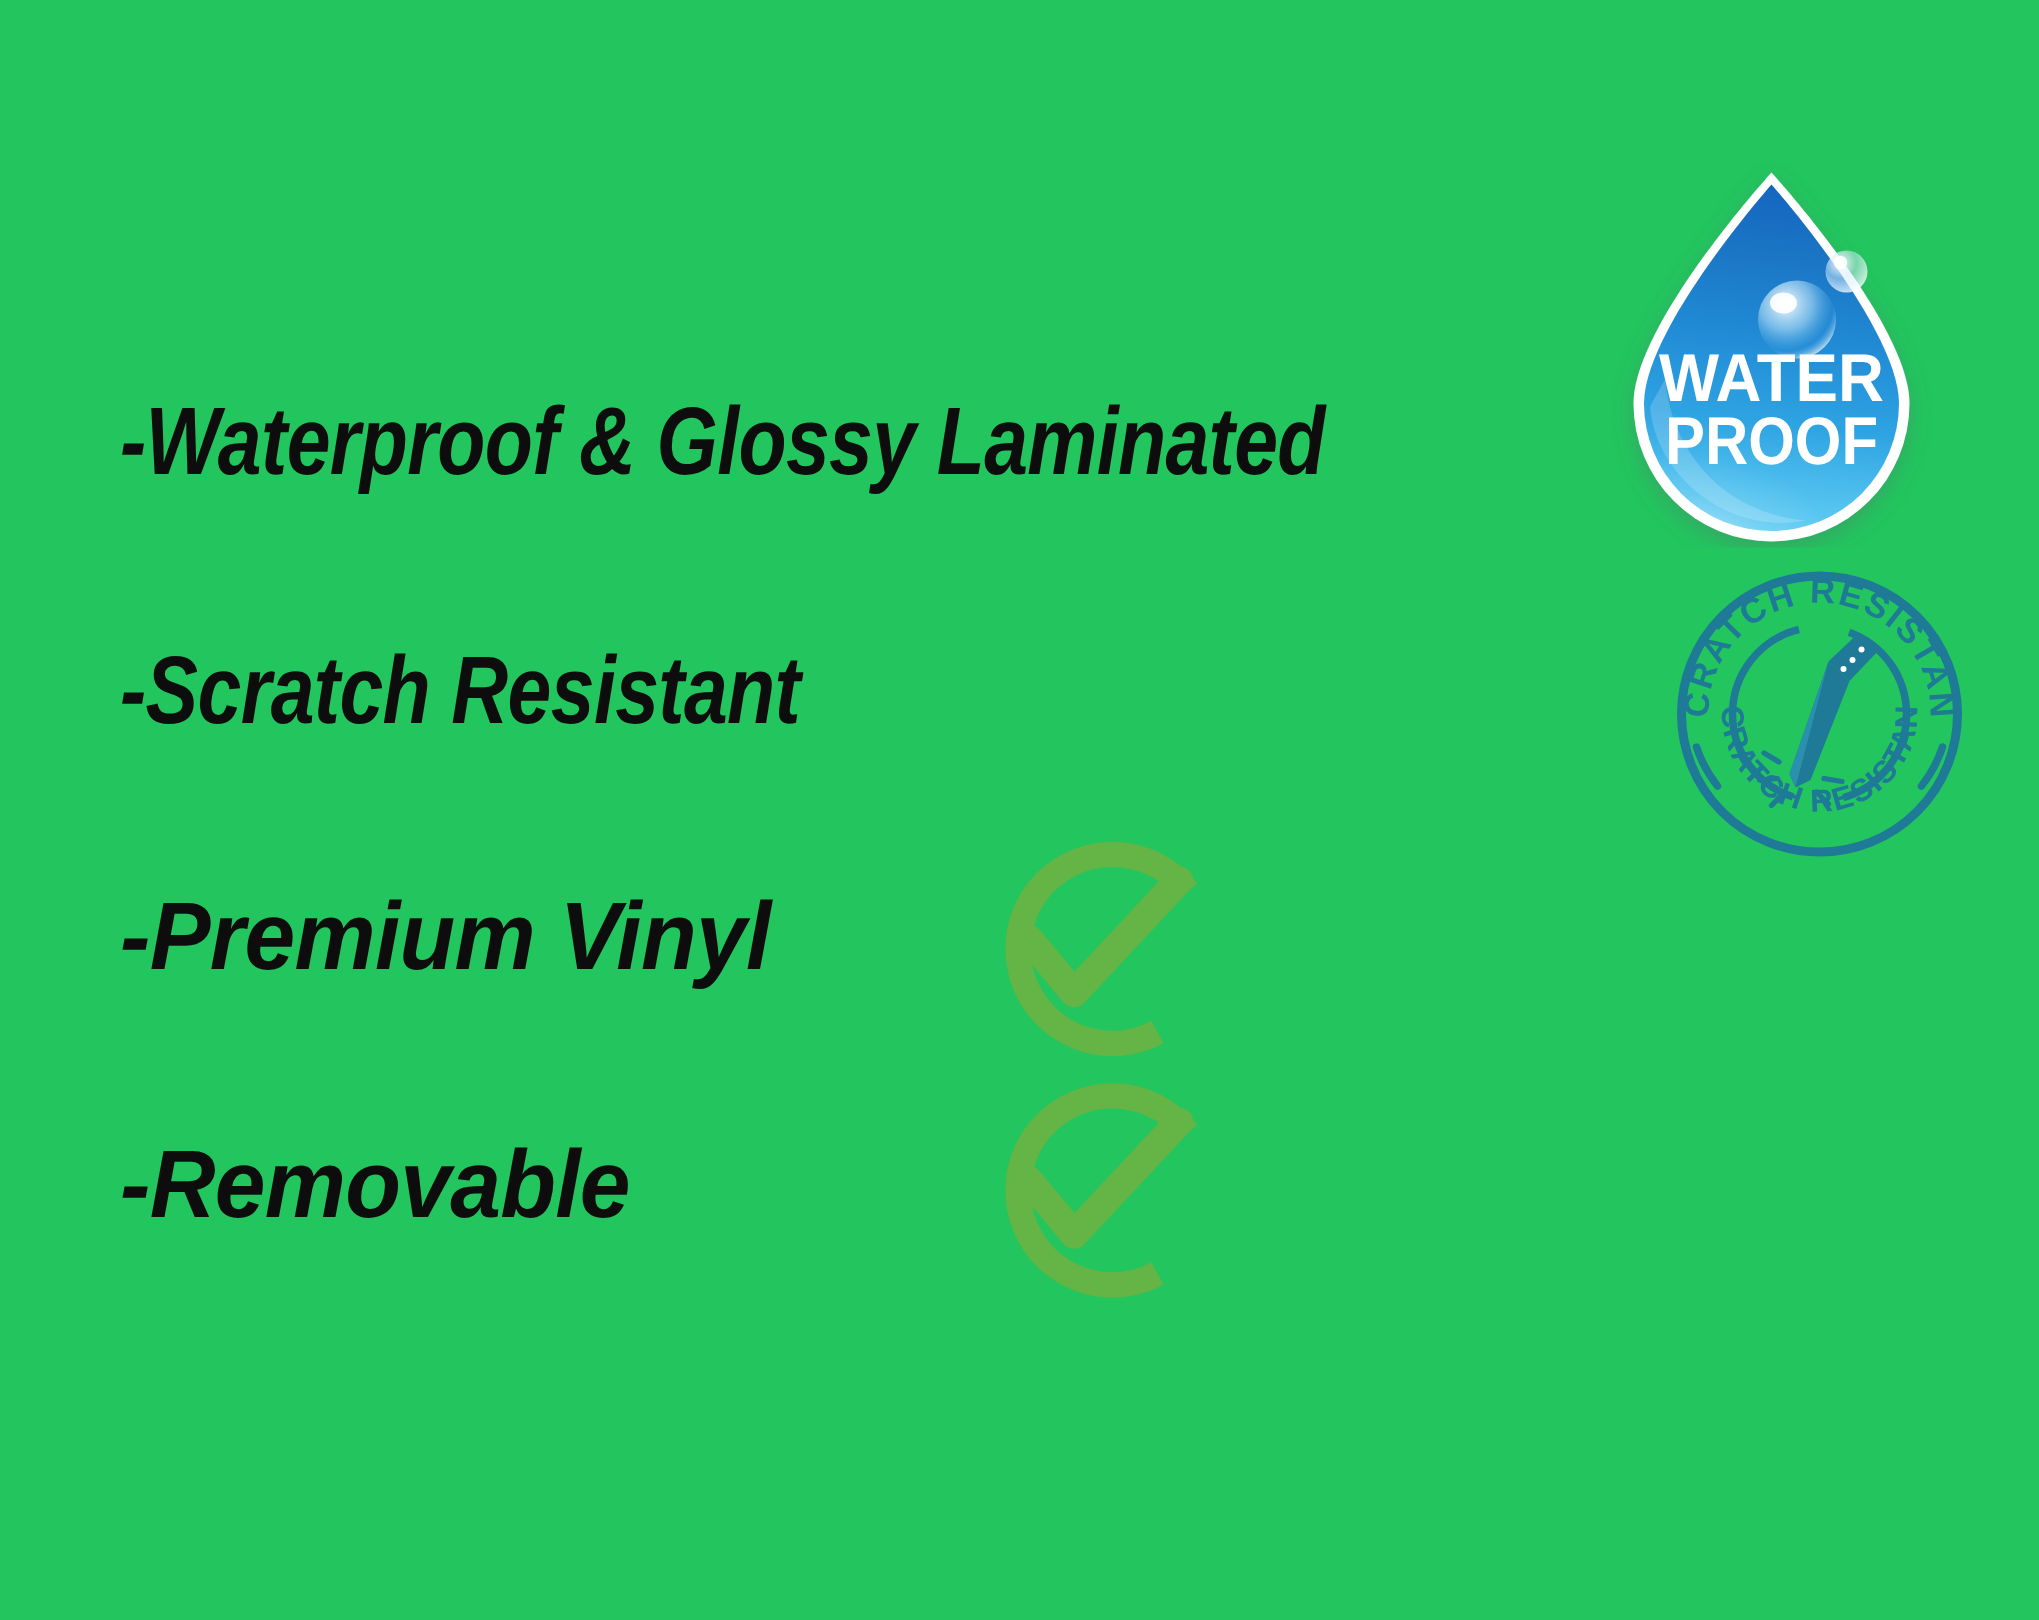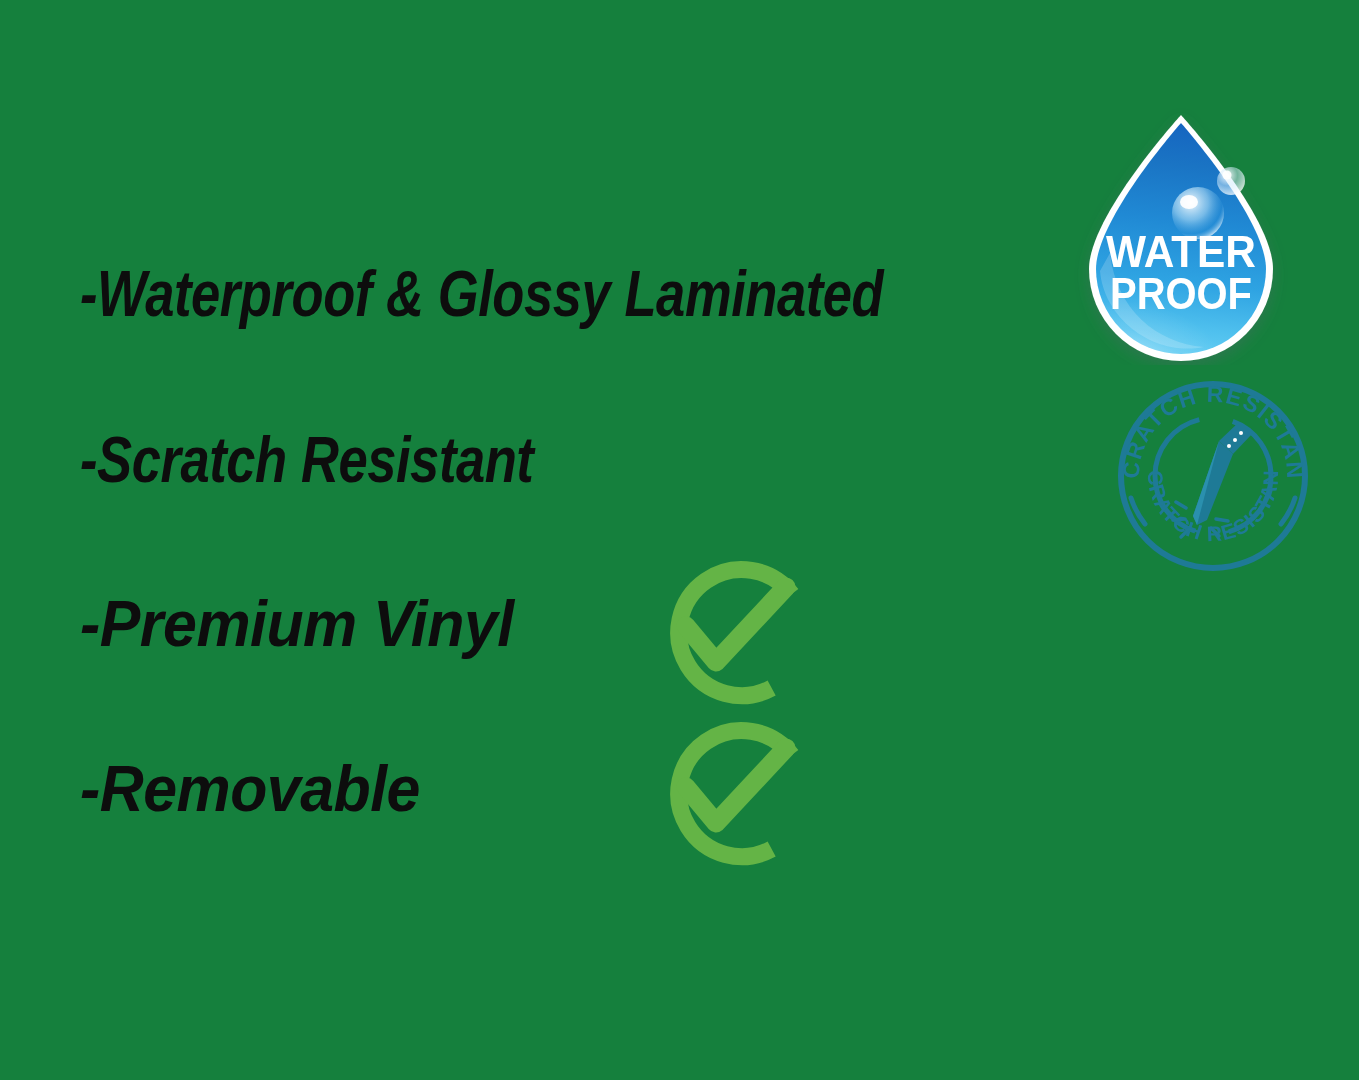--- a/index.html
+++ b/index.html
@@ -8,21 +8,21 @@
     padding: 0;
     background: #ffffff;
   }
   body {
     font-family: "Liberation Sans", sans-serif;
   }
   #canvas {
     position: relative;
     width: 1359px;
     height: 1080px;
-    background: #15803d;
+    background: #22c55e;
     overflow: hidden;
   }
 
   
   .feature-line {
     position: absolute;
     white-space: nowrap;
     color: #0d0d0d;
     font-family: "Liberation Sans", sans-serif;
     font-weight: bold;

